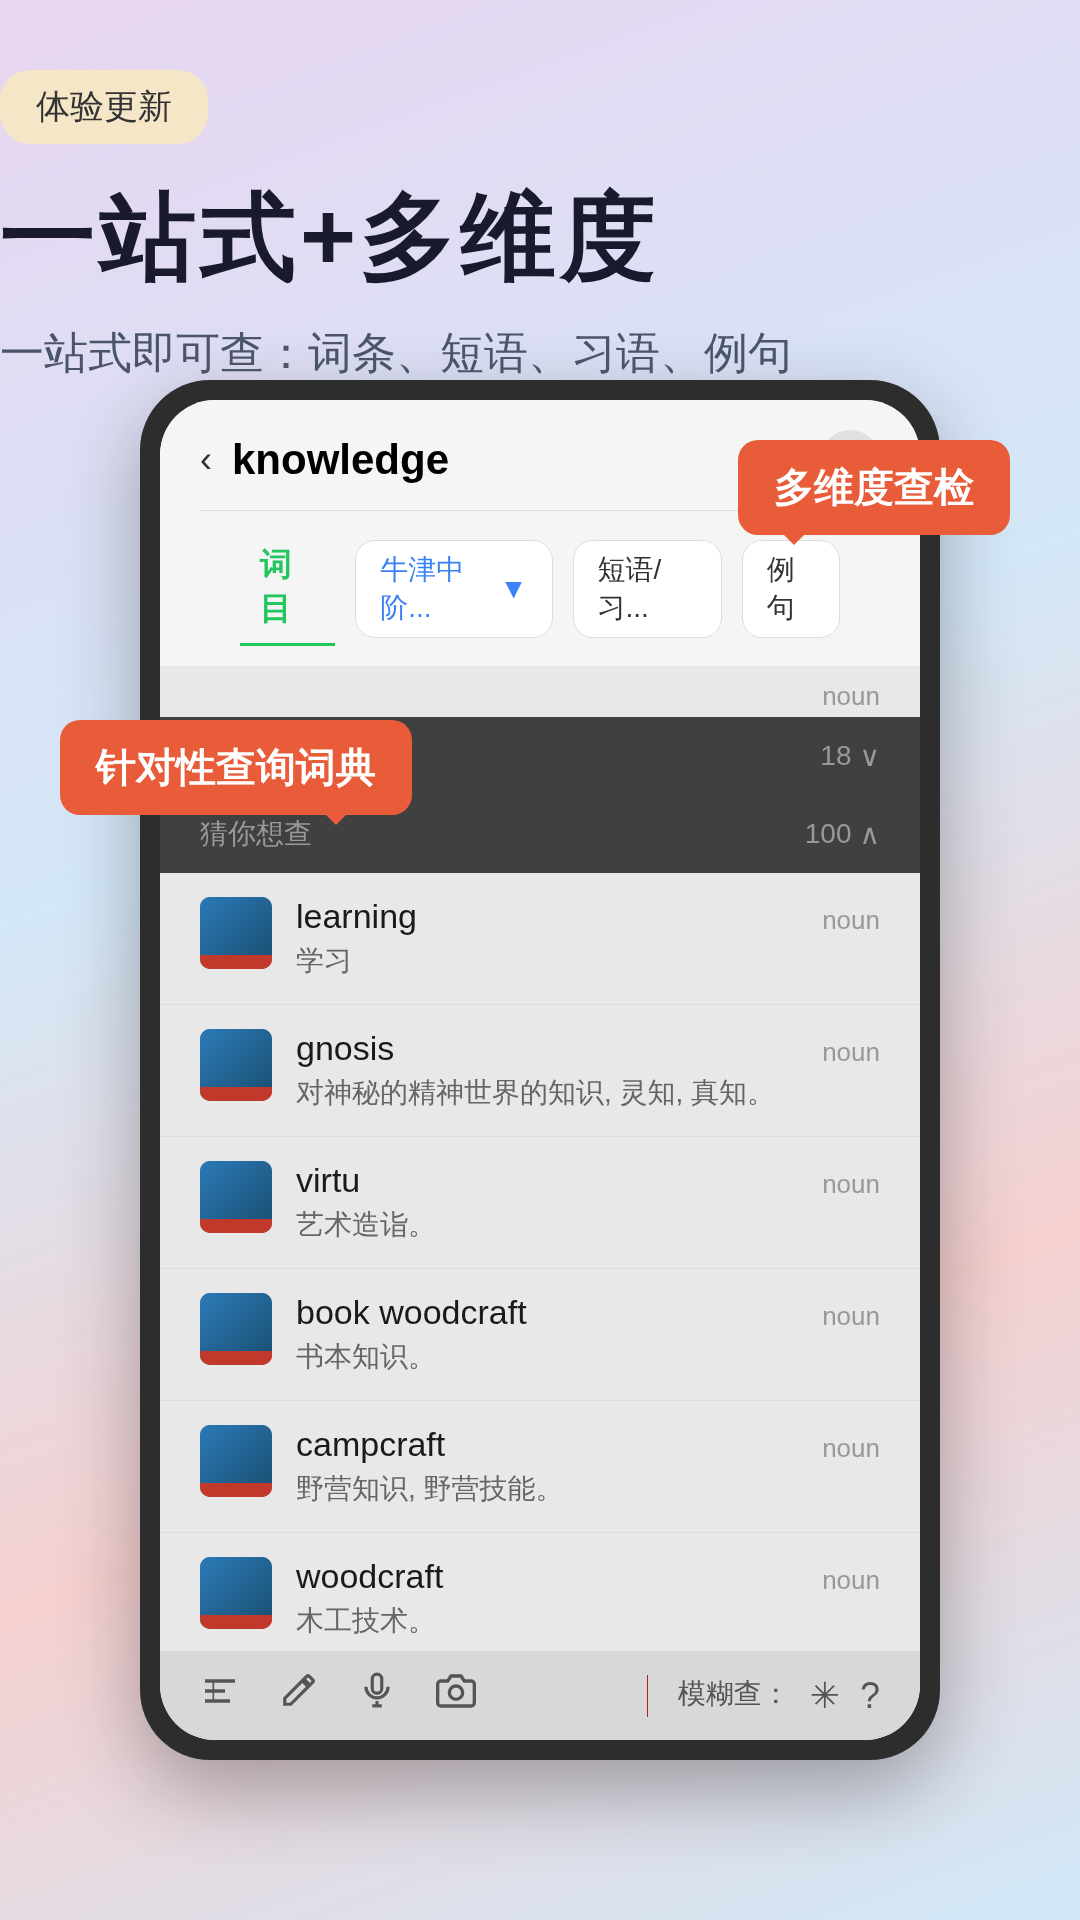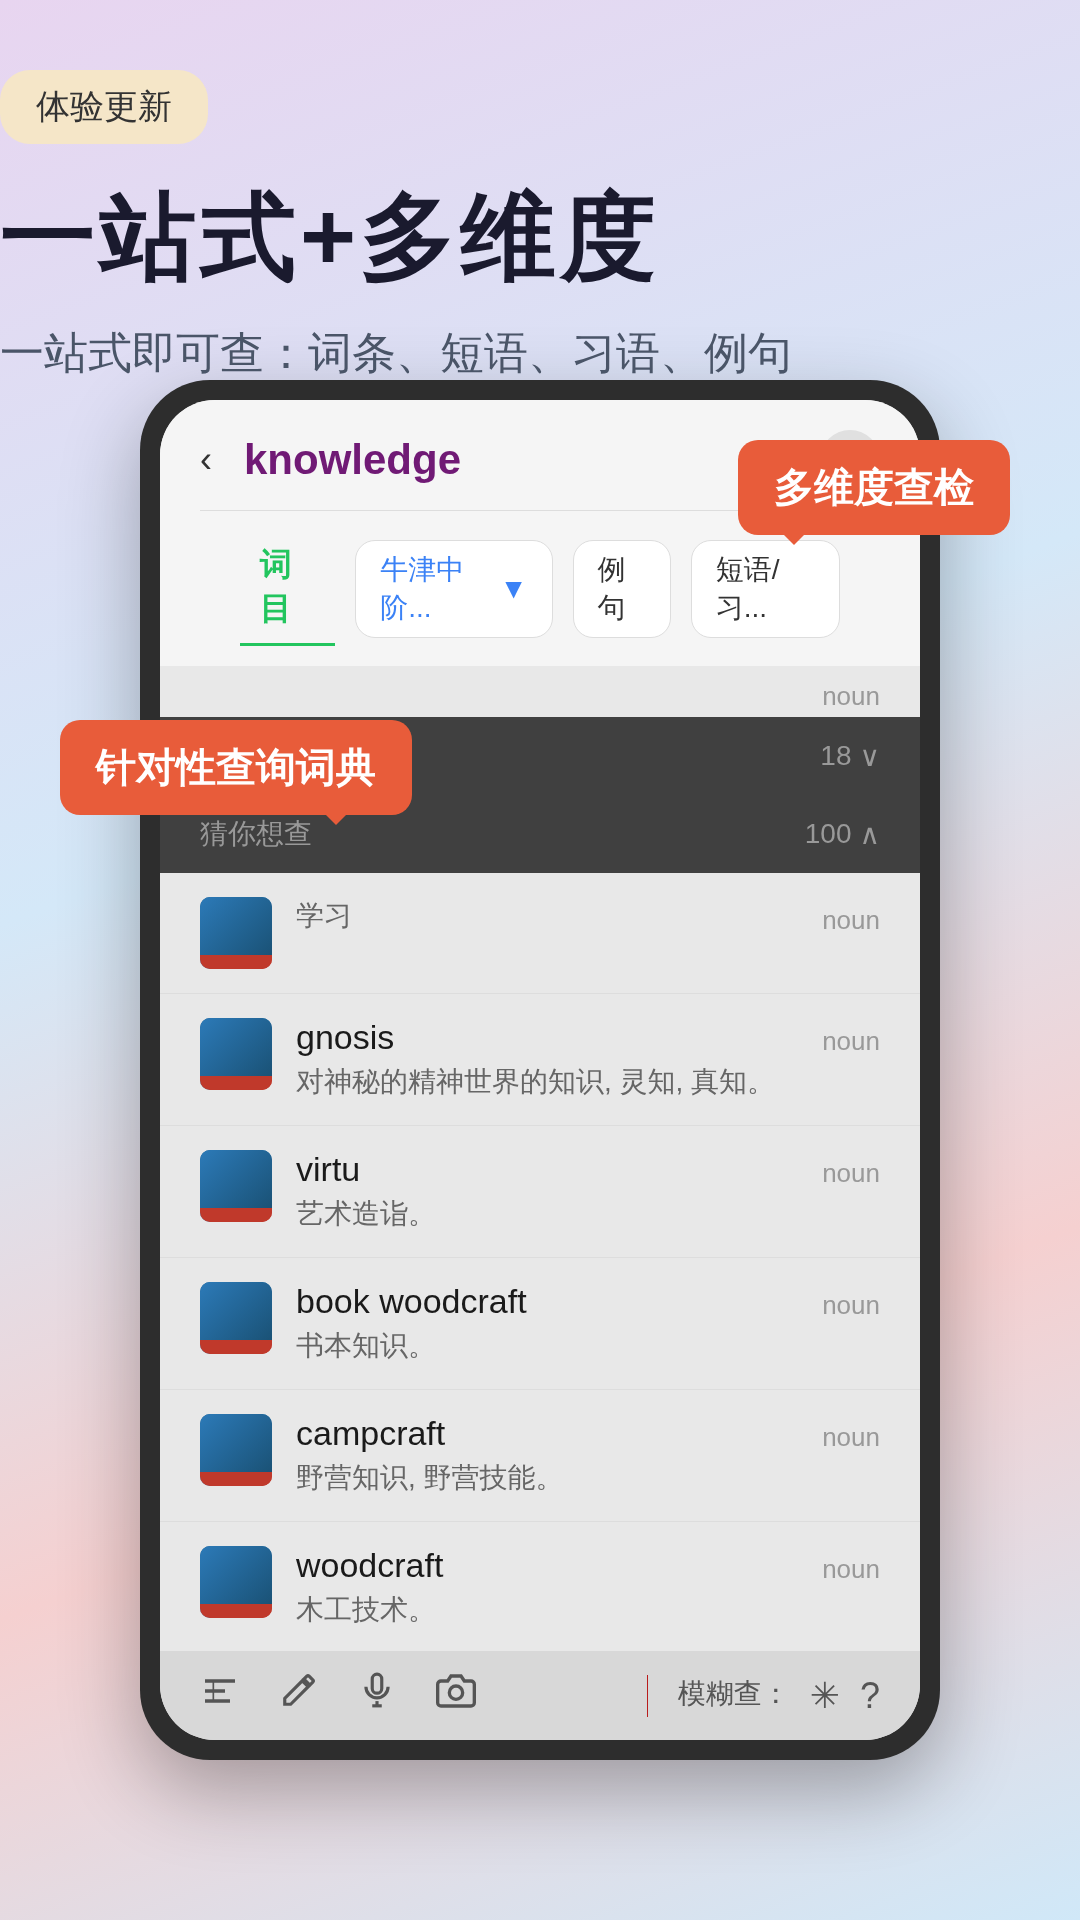--- a/index.html
+++ b/index.html
@@ -82,23 +82,22 @@
     }
     .back-arrow {
       font-size: 36px;
       color: #333;
       margin-right: 20px;
       font-weight: 300;
     }
     .search-word {
       font-size: 42px;
       font-weight: 600;
-      color: #701a75;
+      color: #000000;
       flex: 1;
-      margin-left: 12px;
     }
     .search-icon-btn {
       width: 60px;
       height: 60px;
       border-radius: 50%;
       background: #e0e0e0;
       display: flex;
       align-items: center;
       justify-content: center;
       font-size: 28px;
@@ -308,22 +307,22 @@
             </svg>
           </div>
         </div>
 
         <div class="tabs-row">
           <div class="tab-item">词目</div>
           <div class="tab-dropdown">
             <span>牛津中阶...</span>
             <span>▼</span>
           </div>
+          <div class="tab-plain">短语/习...</div>
           <div class="tab-plain">例句</div>
-          <div class="tab-plain">短语/习...</div>
         </div>
       </div>
 
       <div class="phone-content">
 
         <div class="noun-label">noun</div>
 
         <div class="section-header">
           <span>形近词目</span>
           <div class="section-count">
@@ -340,20 +339,21 @@
           </div>
         </div>
 
         <div id="word-list">
             <div class="word-row">
       <div class="word-icon">
         <div class="word-icon-top"></div>
         <div class="word-icon-bottom"></div>
       </div>
       <div class="word-info">
+        <div class="word-name">learning</div>
         <div class="word-meaning">学习</div>
       </div>
       <div class="word-type">noun</div>
     </div>
             <div class="word-row">
       <div class="word-icon">
         <div class="word-icon-top"></div>
         <div class="word-icon-bottom"></div>
       </div>
       <div class="word-info">

